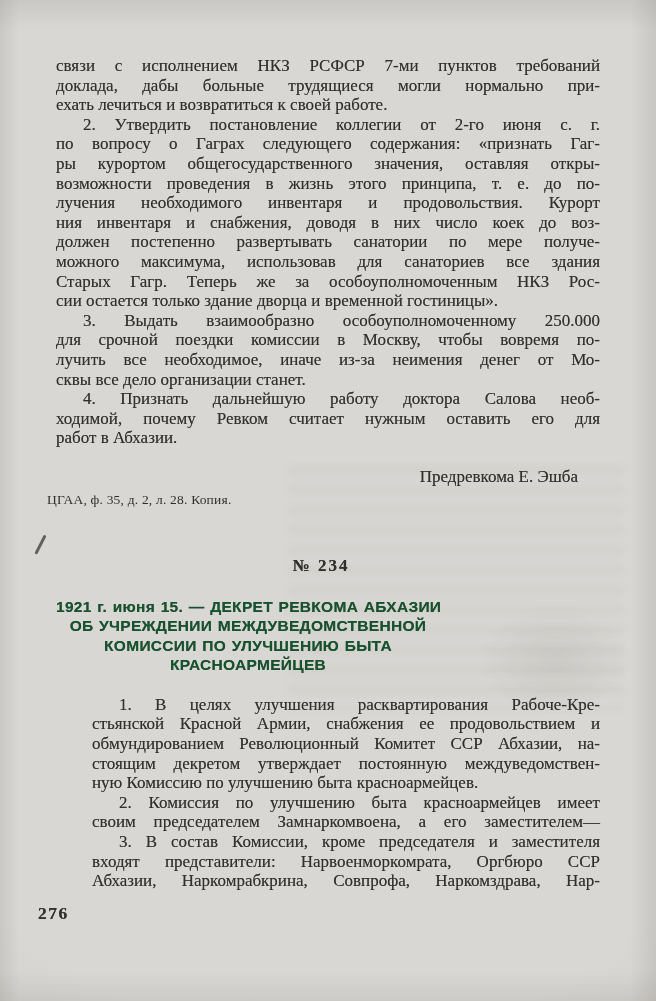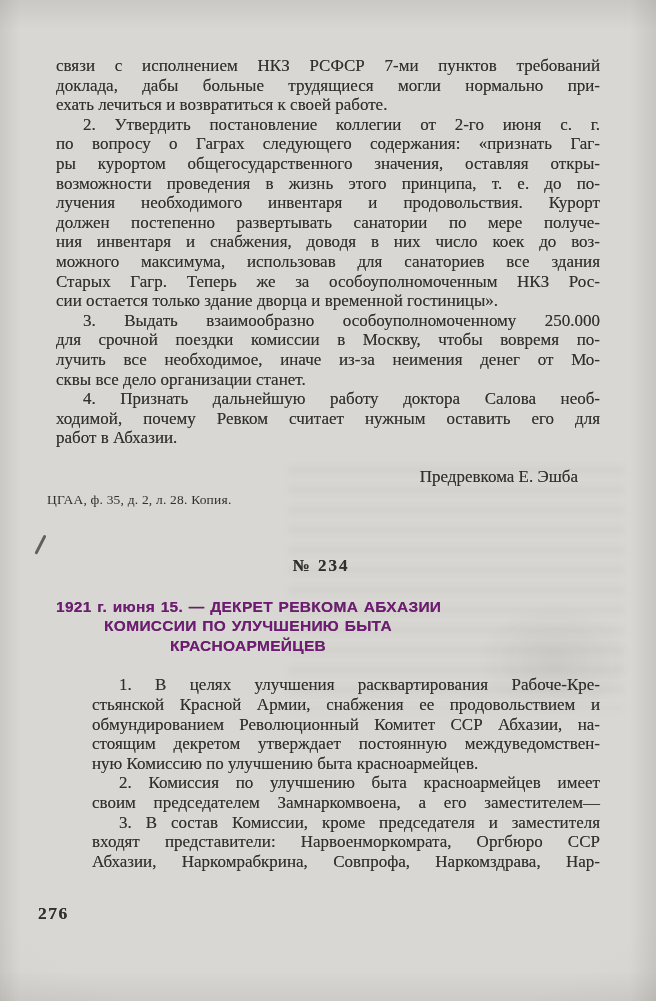--- a/index.html
+++ b/index.html
@@ -50,21 +50,21 @@
   }
   .doc-number {
     margin-top:48px; padding-right:14px; text-align:center;
     font-weight:bold; font-size:17px; line-height:20px; letter-spacing:2px;
     text-shadow:0 0 .5px rgba(40,37,34,.6);
   }
   .title {
     margin-top:21px; padding-right:160px; text-align:center;
     font-family:"Liberation Sans", sans-serif; font-weight:bold;
     font-size:15.5px; line-height:19.5px; letter-spacing:.3px; word-spacing:1px;
-    color:#701a75; text-shadow:0 0 .5px rgba(40,37,34,.6);
+    color:#14532d; text-shadow:0 0 .5px rgba(40,37,34,.6);
   }
   .title-line { white-space:nowrap; }
   .doc234 { margin-top:20px;margin-left:36px; }
   .page-number {
     position:absolute; left:38px; top:903px;
     font-weight:bold; font-size:17.5px; letter-spacing:1.5px;
     text-shadow:0 0 .5px rgba(40,37,34,.6);
   }
 </style>
 </head>
@@ -79,42 +79,43 @@
 
     <div class="body">
         <div class="line">связи с исполнением НКЗ РСФСР 7-ми пунктов требований</div>
         <div class="line">доклада, дабы больные трудящиеся могли нормально при-</div>
         <div class="line end">ехать лечиться и возвратиться к своей работе.</div>
         <div class="line ind">2. Утвердить постановление коллегии от 2-го июня с. г.</div>
         <div class="line">по вопросу о Гаграх следующего содержания: «признать Гаг-</div>
         <div class="line">ры курортом общегосударственного значения, оставляя откры-</div>
         <div class="line">возможности проведения в жизнь этого принципа, т. е. до по-</div>
         <div class="line">лучения необходимого инвентаря и продовольствия. Курорт</div>
+        <div class="line">ния инвентаря и снабжения, доводя в них число коек до воз-</div>
         <div class="line">должен постепенно развертывать санатории по мере получе-</div>
-        <div class="line">ния инвентаря и снабжения, доводя в них число коек до воз-</div>
         <div class="line">можного максимума, использовав для санаториев все здания</div>
         <div class="line">Старых Гагр. Теперь же за особоуполномоченным НКЗ Рос-</div>
         <div class="line end">сии остается только здание дворца и временной гостиницы».</div>
         <div class="line ind">3. Выдать взаимообразно особоуполномоченному 250.000</div>
         <div class="line">для срочной поездки комиссии в Москву, чтобы вовремя по-</div>
         <div class="line">лучить все необходимое, иначе из-за неимения денег от Мо-</div>
         <div class="line end">сквы все дело организации станет.</div>
         <div class="line ind">4. Признать дальнейшую работу доктора Салова необ-</div>
         <div class="line">ходимой, почему Ревком считает нужным оставить его для</div>
         <div class="line end">работ в Абхазии.</div>
       </div>
 
     <div class="signature">Предревкома Е. Эшба</div>
 
     <div class="source">ЦГАА, ф. 35, д. 2, л. 28. Копия.</div>
 
     <div class="doc-number">№ 234</div>
 
     <div class="title">
         <div class="title-line">1921 г. июня 15. — ДЕКРЕТ РЕВКОМА АБХАЗИИ</div>
+        <div class="title-line">ОБ УЧРЕЖДЕНИИ МЕЖДУВЕДОМСТВЕННОЙ</div>
         <div class="title-line">КОМИССИИ ПО УЛУЧШЕНИЮ БЫТА</div>
         <div class="title-line">КРАСНОАРМЕЙЦЕВ</div>
       </div>
 
     <div class="body doc234">
         <div class="line ind">1. В целях улучшения расквартирования Рабоче-Кре-</div>
         <div class="line">стьянской Красной Армии, снабжения ее продовольствием и</div>
         <div class="line">обмундированием Революционный Комитет ССР Абхазии, на-</div>
         <div class="line">стоящим декретом утверждает постоянную междуведомствен-</div>
         <div class="line end">ную Комиссию по улучшению быта красноармейцев.</div>

